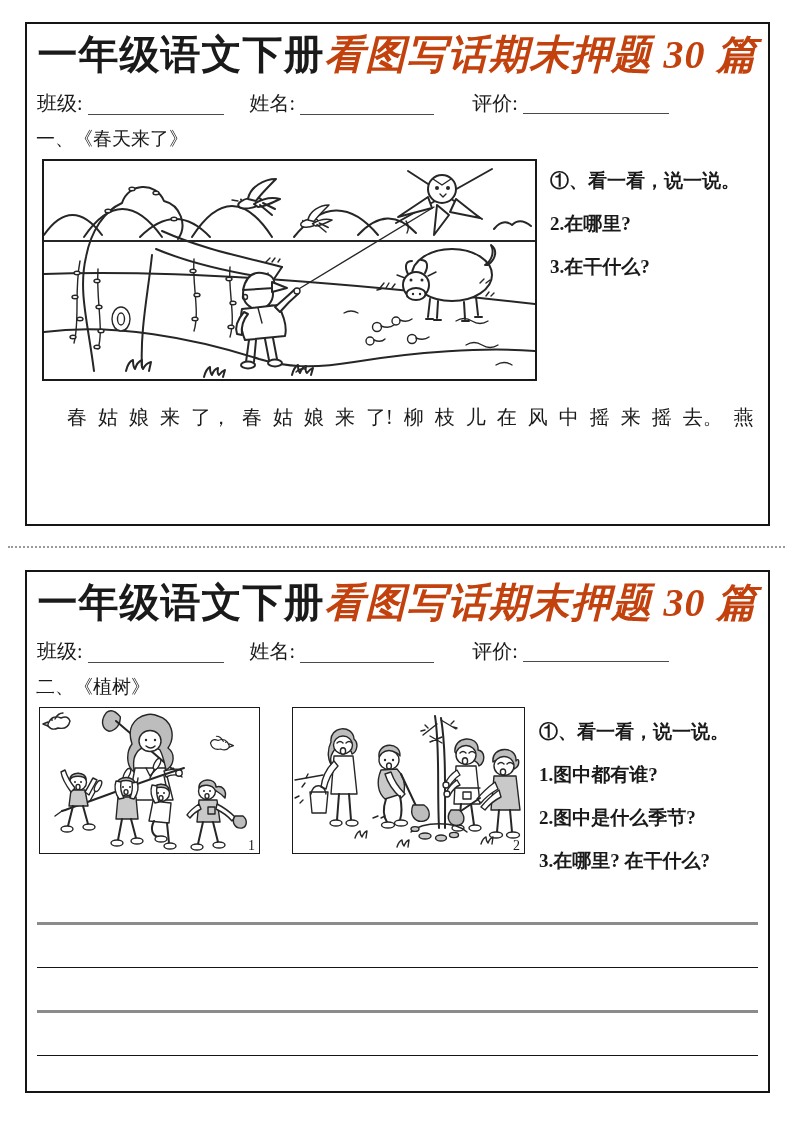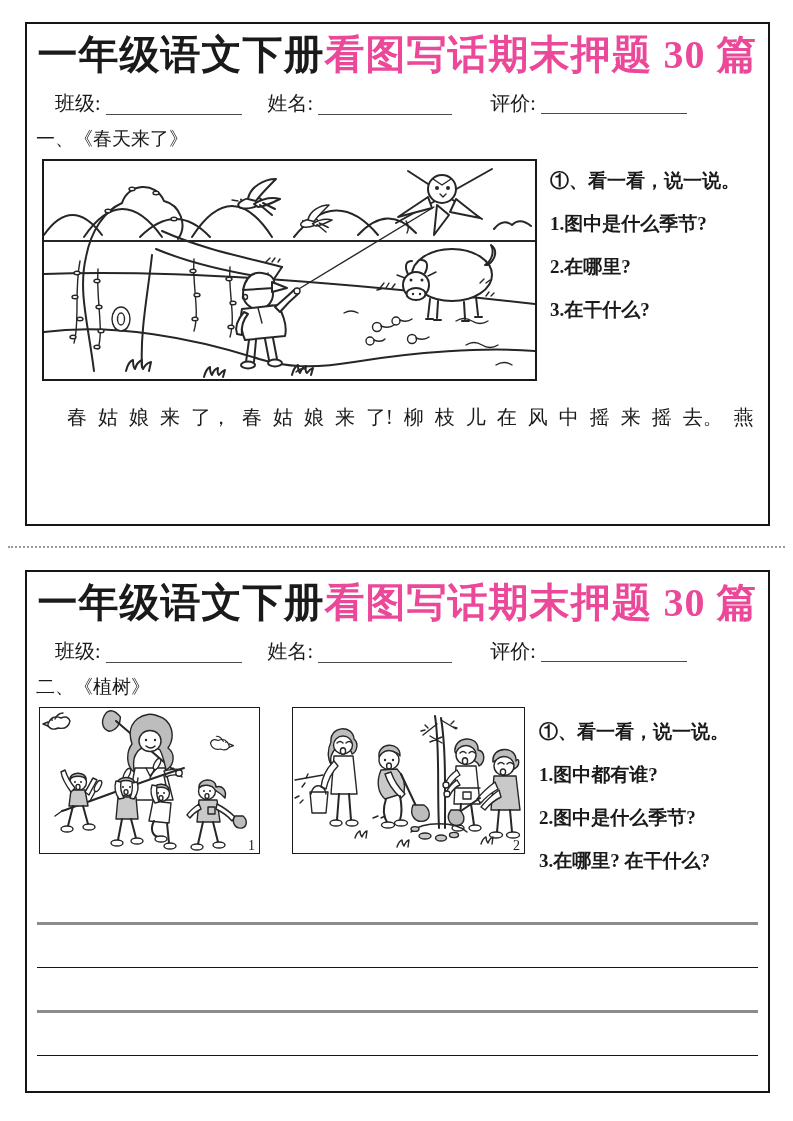--- a/index.html
+++ b/index.html
@@ -5,22 +5,22 @@
   html,body{margin:0;padding:0;background:#fff;}
   #canvas{position:relative;width:793px;height:1121px;background:#fff;overflow:hidden;
           font-family:"Liberation Serif","DejaVu Serif",serif;color:#1a1a1a;}
   .page{position:absolute;left:25px;width:745px;border:2.5px solid #151515;box-sizing:border-box;
         background:#fff;overflow:hidden;padding:0 8px;}
   #page1{top:22px;height:504px;}
   #page2{top:570px;height:523px;}
   .divider{position:absolute;top:546px;left:8px;width:777px;border-top:2px dotted #9a9a9a;height:0;}
   .page-title{text-align:center;margin-top:7px;font-size:40px;font-weight:bold;line-height:48px;
               letter-spacing:1px;white-space:nowrap;}
-  .t-red{color:#ec4899;}
-  .fields-row{display:flex;align-items:flex-end;margin-top:12px;margin-left:20px;font-size:20px;line-height:24px;}
+  .t-red{color:#c2410c;font-style:italic;}
+  .fields-row{display:flex;align-items:flex-end;margin-top:12px;margin-left:2px;font-size:20px;line-height:24px;}
   .field{display:flex;align-items:flex-end;}
   .field-line{display:inline-block;width:136px;height:20px;border-bottom:1.7px solid #4a4a4a;margin-left:5px;}
   .field:nth-child(2){margin-left:26px;}
   .field:nth-child(2) .field-line{width:134px;}
   .field:nth-child(3){margin-left:38px;align-items:center;}
   .field:nth-child(3) .field-line{width:146px;}
   .section-title{font-size:19px;margin:13px 0 0 1px;line-height:22px;}
   .content-row{display:flex;align-items:flex-start;margin-top:9px;}
   .figure-box{position:relative;border:2px solid #1a1a1a;background:#fff;box-sizing:content-box;flex:none;}
   #fig-spring{width:491px;height:218px;margin-left:7px;}
@@ -216,21 +216,20 @@
             <path class="ln" d="M82 210 q2 -9 7 -11 q0 7 2 9 q2 -7 7 -9 q-1 7 1 9 q3 -6 8 -7 l-2 9"></path>
             <path class="ln" d="M160 216 q2 -8 6 -10 q0 6 2 8 q2 -6 6 -7 q-1 6 1 7 q3 -4 6 -5 l-2 7"></path>
             <path class="ln" d="M248 214 q2 -8 6 -10 q0 6 2 8 q2 -6 6 -7 q-1 6 1 7 q3 -4 6 -5 l-2 7"></path>
             <path class="ln1" d="M222 101 l4 -4 m2 4 l3 -4 m3 4 l2 -3"></path>
           </g>
         </svg>
       </div>
 
       <div class="questions">
         <div class="q-heading">①、看一看，说一说。</div>
-        <div class="q-item">1.图中是什么季节?</div>
         <div class="q-item">2.在哪里?</div>
         <div class="q-item">3.在干什么?</div>
       </div>
     </div>
 
     <div class="para">
         <div class="para-line"><span>春 姑 娘 来 了， 春 姑 娘 来 了! 柳 枝 儿 在 风 中 摇 来 摇 去。 燕</span></div>
       </div>
   </div>
 

